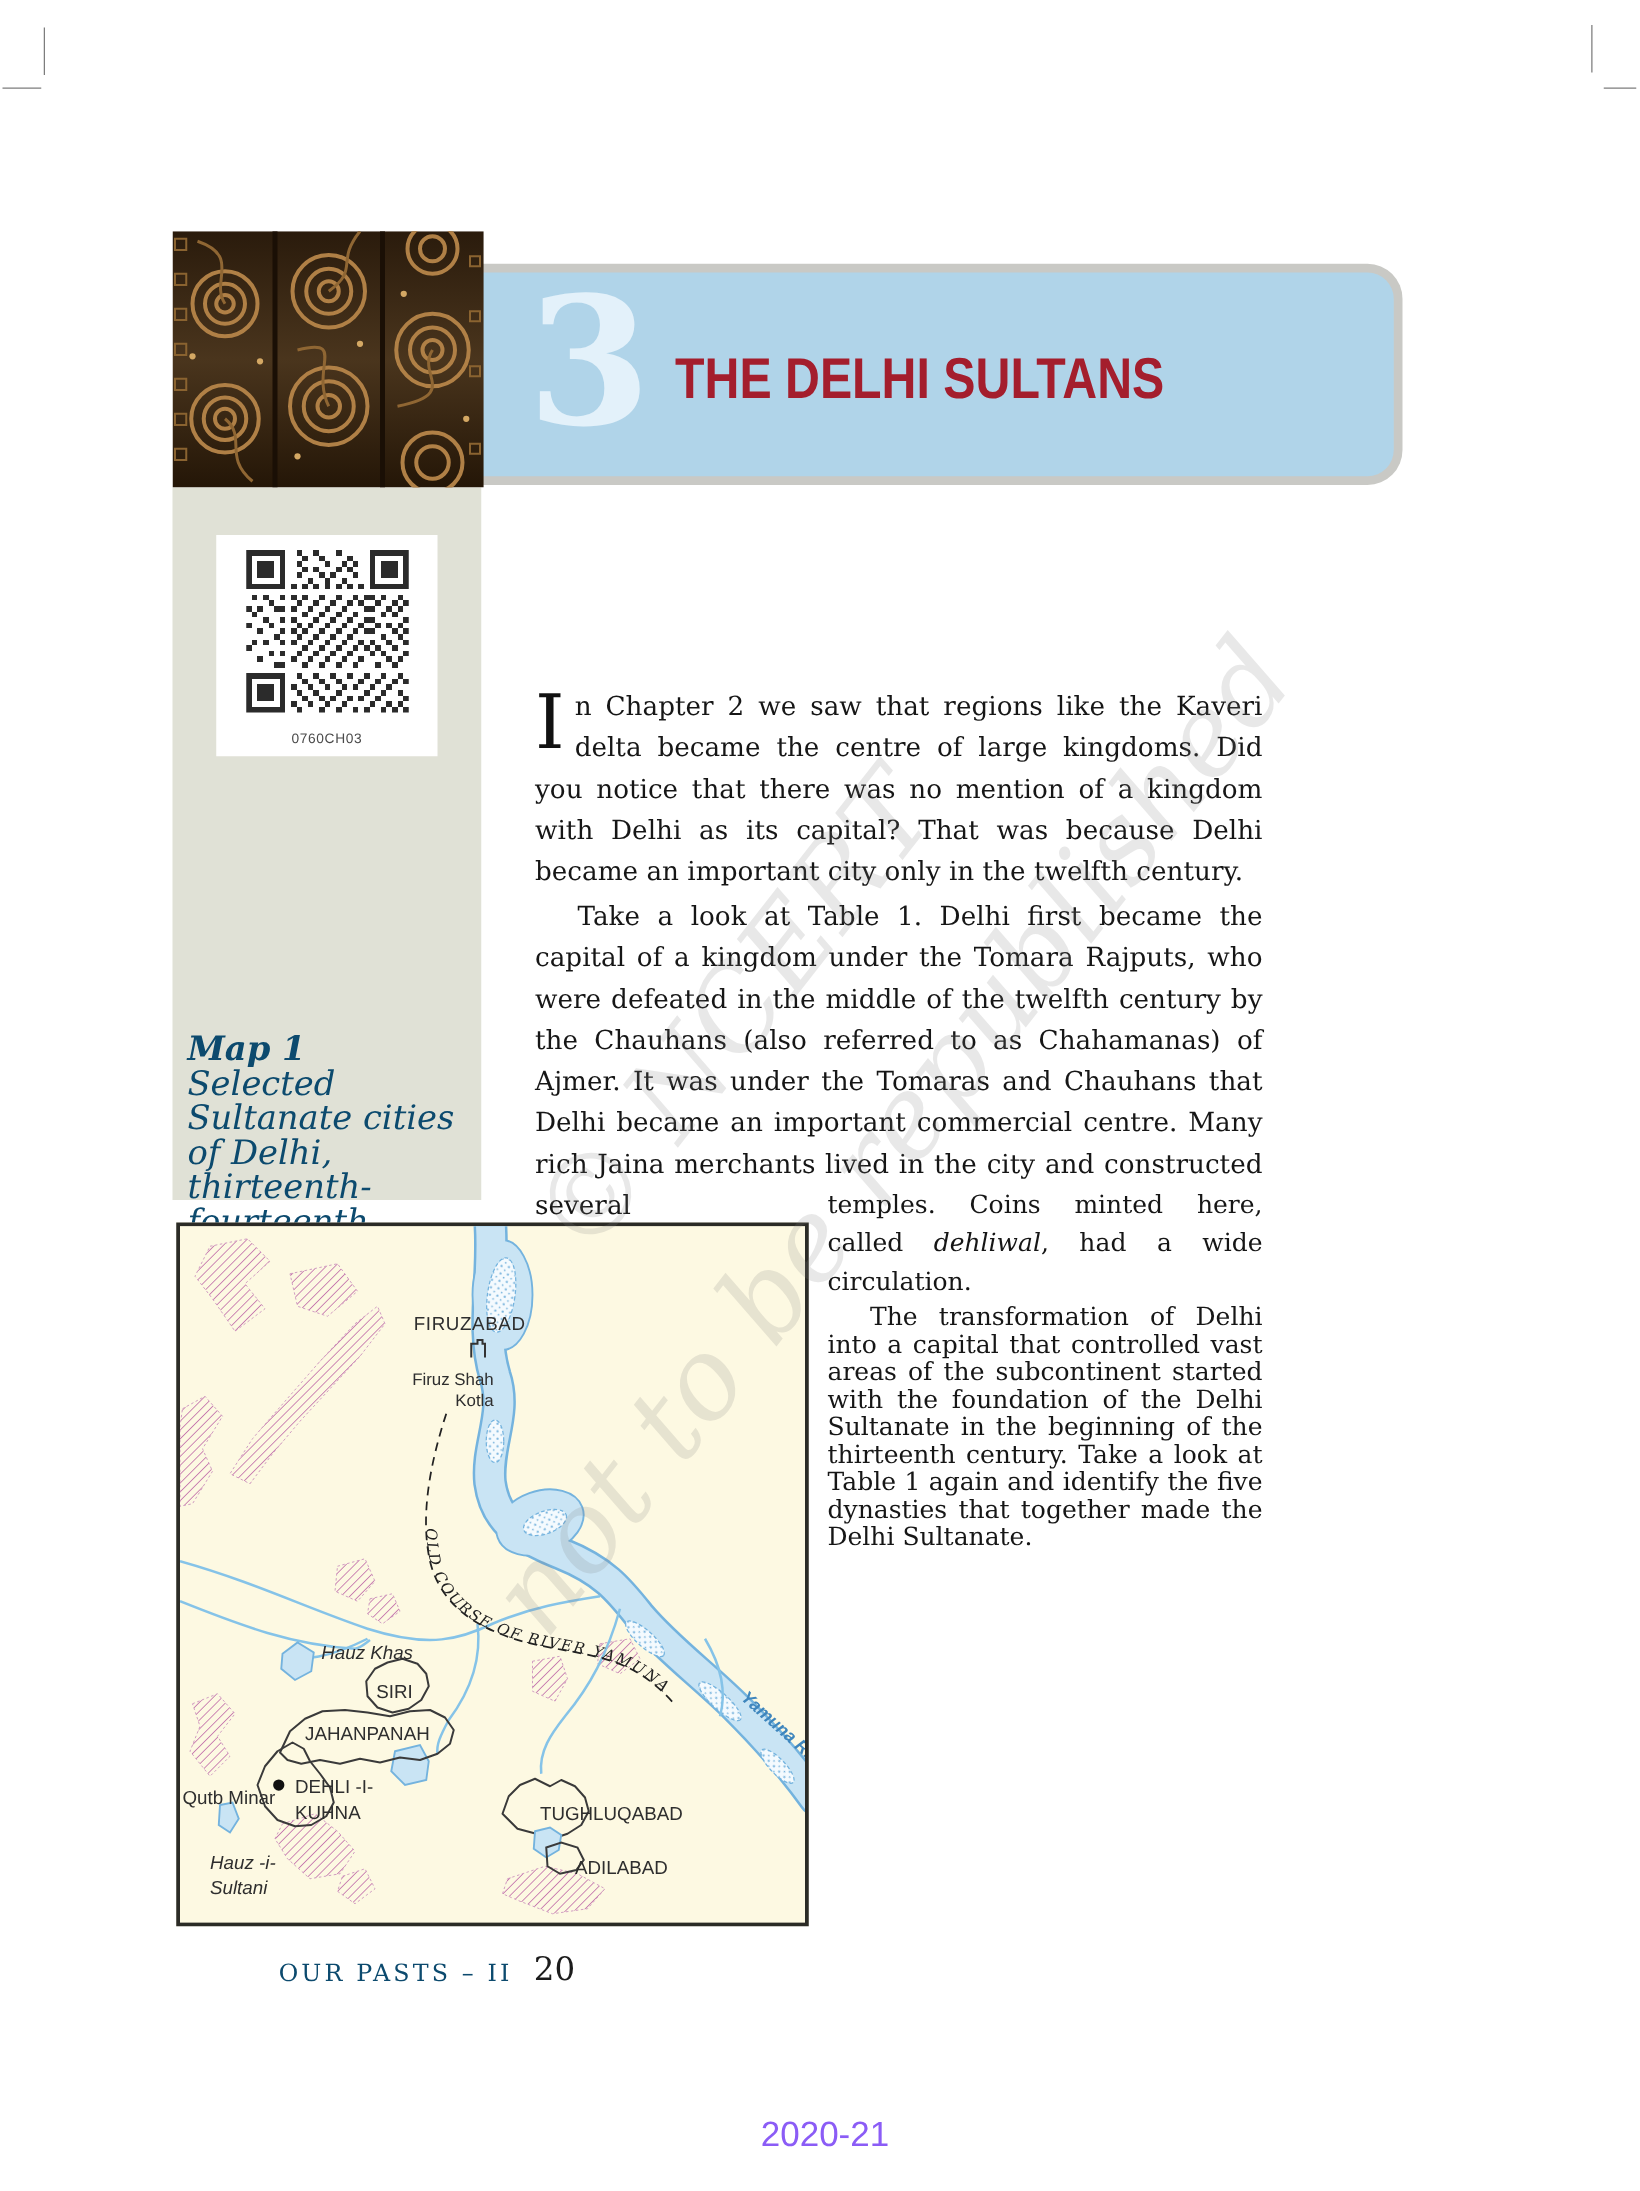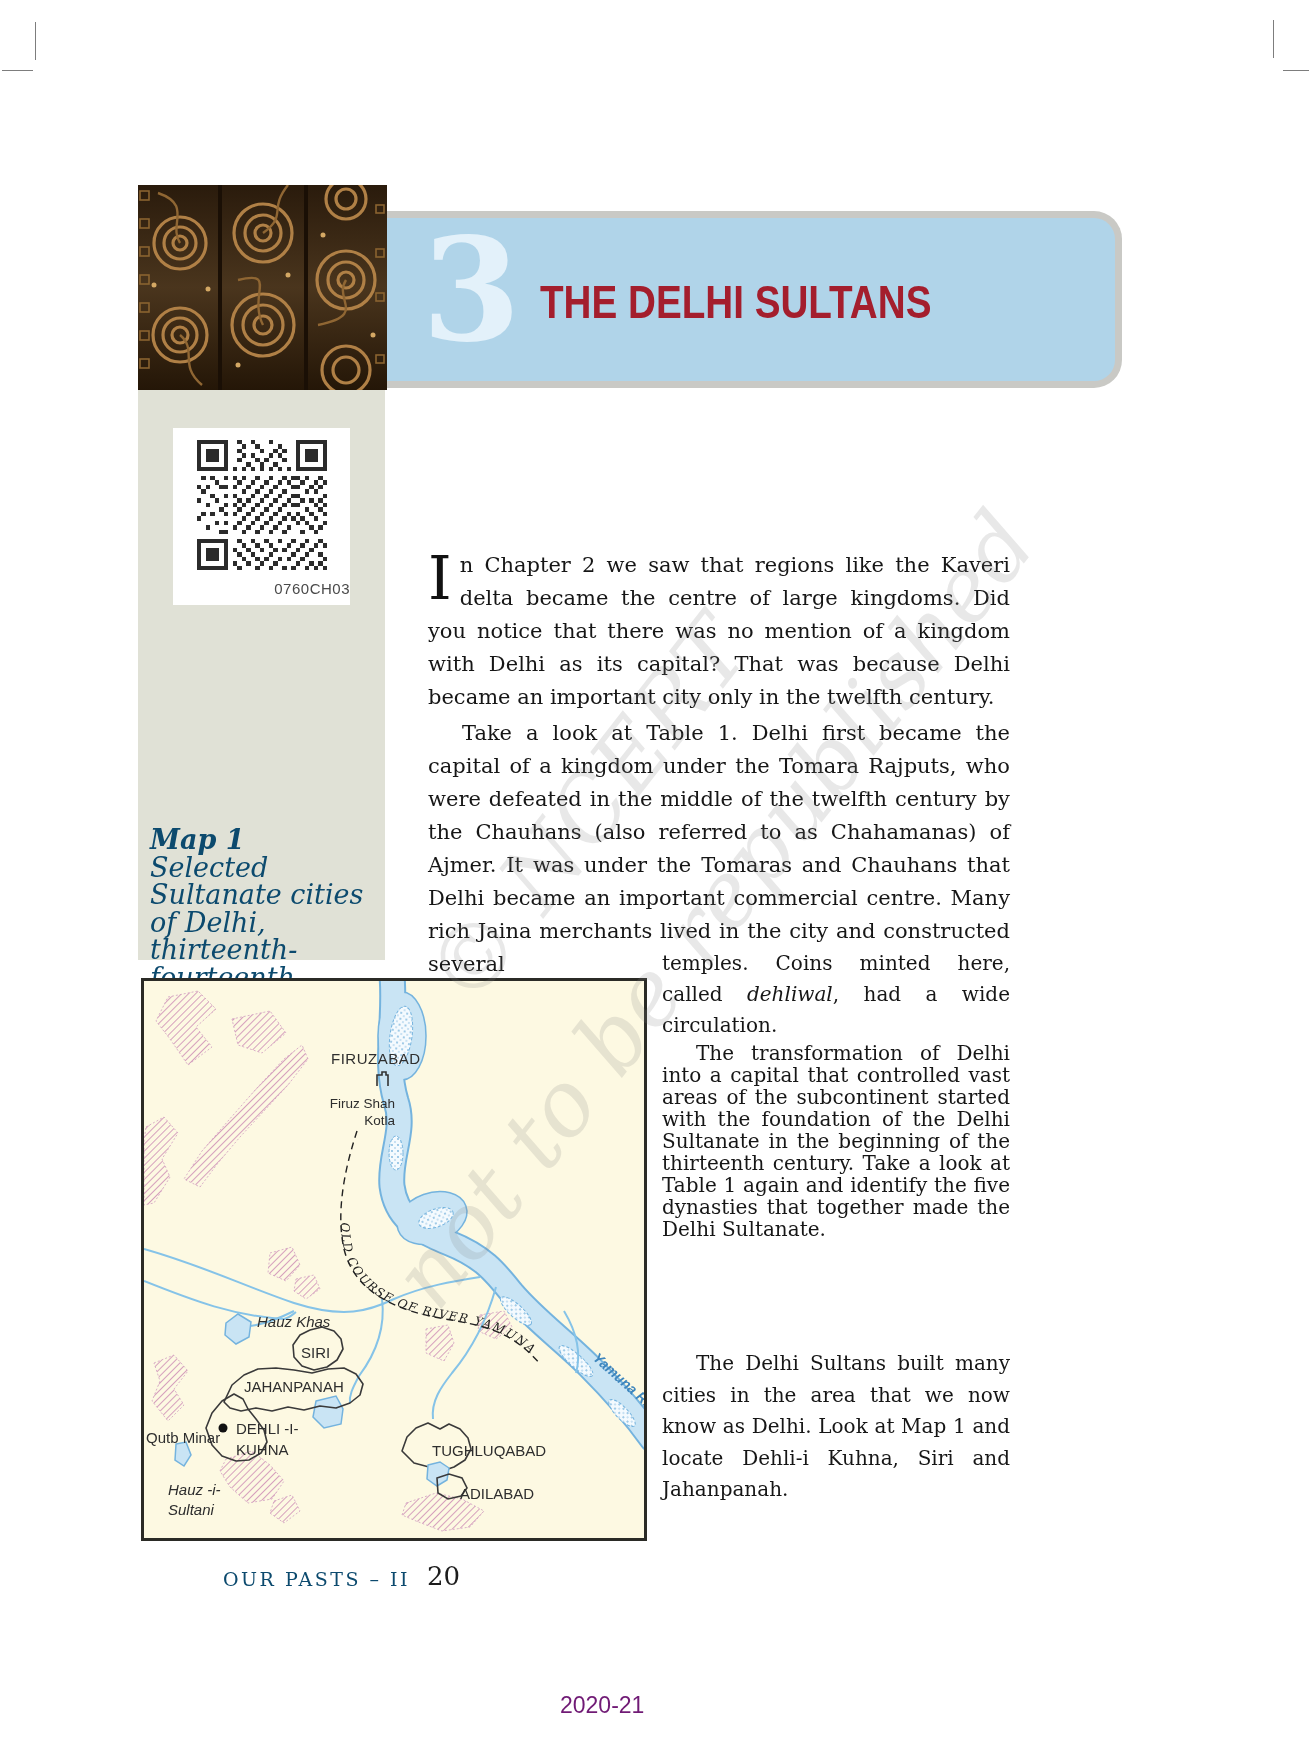--- a/index.html
+++ b/index.html
@@ -16,22 +16,22 @@
           border-radius:0 21px 21px 0;}
   #chapter-number{position:absolute;left:42px;top:4px;font-family:"DejaVu Serif",serif;
           font-weight:bold;font-size:142px;line-height:150px;color:#e3f1fa;}
   #chapter-title{position:absolute;left:160px;top:66px;font-family:"Liberation Sans",sans-serif;
           font-weight:bold;font-size:46px;line-height:50px;color:#a41e2d;letter-spacing:0px;
           transform:scaleX(0.84);transform-origin:left center;white-space:nowrap;}
   
   #sidebar{left:138px;top:390px;width:247px;height:570px;background:#e0e1d6;z-index:2;}
   #qr-card{position:absolute;left:35px;top:38px;width:177px;height:177px;background:#ffffff;}
   #qr-card svg{position:absolute;left:24px;top:12px;}
-  #qr-label{position:absolute;left:0;right:0;bottom:8px;text-align:right;
-          font-family:"Liberation Sans",sans-serif;font-size:15px;color:#4a4a4a;letter-spacing:0.5px;}
+  #qr-label{position:absolute;left:0;right:0;bottom:8px;text-align:center;
+          font-family:"Liberation Sans",sans-serif;font-size:11px;color:#4a4a4a;letter-spacing:0.5px;}
   #map-caption{position:absolute;left:12px;top:436px;width:225px;font-size:27px;line-height:27.5px;
           font-style:italic;color:#0c4a6e;}
   #map-caption .cap-title{font-weight:bold;font-style:italic;}
   
   .para{position:absolute;text-align:justify;color:#161616;}
   #para1{left:428px;top:549px;width:582px;font-size:21px;line-height:33px;}
   #dropcap{float:left;font-size:60px;line-height:54px;padding:2px 8px 0 0;color:#111;}
   #para2a{left:428px;top:717px;width:582px;font-size:21px;line-height:33px;text-indent:34px;}
   #para2b{left:662px;top:948px;width:348px;font-size:20px;line-height:31px;}
   #para3{left:662px;top:1042px;width:348px;font-size:20px;line-height:22px;text-indent:34px;}
@@ -42,22 +42,22 @@
   
   #watermark{left:150px;top:470px;width:1000px;height:780px;z-index:4;pointer-events:none;
           display:flex;flex-direction:column;align-items:center;justify-content:center;gap:55px;
           transform:rotate(-52deg);font-family:"DejaVu Serif",serif;font-style:italic;
           color:rgba(125,125,125,0.18);white-space:nowrap;}
   #watermark .wm1{font-size:90px;}
   #watermark .wm2{font-size:90px;}
   
   #footer-left{left:223px;top:1568px;font-size:19px;letter-spacing:2.5px;color:#0c4a6e;}
   #footer-page{left:427px;top:1561px;font-size:26px;color:#1c1c1c;}
-  #footer-year{left:560px;top:1692px;width:200px;
-          font-family:"Liberation Sans",sans-serif;font-size:23px;color:#701a75;}
+  #footer-year{left:560px;top:1692px;width:200px;text-align:center;
+          font-family:"Liberation Sans",sans-serif;font-size:28px;color:#8b5cf6;}
   svg text{font-family:"Liberation Sans",sans-serif;fill:#2e2e2e;}
   .maplbl{font-size:15px;}
   .maplbl-sm{font-size:13.5px;}
   .maplbl-it{font-size:15px;font-style:italic;}
   .river-lbl{font-size:14px;font-style:italic;fill:#3f86bd;font-weight:bold;}
   .oldcourse-lbl{font-family:"DejaVu Serif",serif;font-style:italic;font-size:12px;
           letter-spacing:1.5px;fill:#222;}
 </style>
 </head>
 <body>
@@ -182,21 +182,20 @@
   </div>
 
   <div id="para1" class="para">
     <span id="dropcap">I</span><span>n Chapter 2 we saw that regions like the Kaveri delta became the centre of large kingdoms. Did you notice that there was no mention of a kingdom with Delhi as its capital? That was because Delhi became an important city only in the twelfth century.</span>
   </div>
   <div id="para2a" class="para">Take a look at Table 1. Delhi first became the capital of a kingdom under the Tomara Rajputs, who were defeated in the middle of the twelfth century by the Chauhans (also referred to as Chahamanas) of Ajmer. It was under the Tomaras and Chauhans that Delhi became an important commercial centre. Many rich Jaina merchants lived in the city and constructed several</div>
   <div id="para2b" class="para">
     <span>temples. Coins minted here, called </span><i>dehliwal</i><span>, had a wide circulation.</span>
   </div>
   <div id="para3" class="para">The transformation of Delhi into a capital that controlled vast areas of the subcontinent started with the foundation of the Delhi Sultanate in the beginning of the thirteenth century. Take a look at Table 1 again and identify the five dynasties that together made the Delhi Sultanate.</div>
-  <div id="para4" class="para">The Delhi Sultans built many cities in the area that we now know as Delhi. Look at Map 1 and locate Dehli-i Kuhna, Siri and Jahanpanah.</div>
 
   <svg id="map-figure" class="abs" viewBox="0 0 500 557" xmlns="http://www.w3.org/2000/svg">
     <defs>
       <pattern id="hatch" patternUnits="userSpaceOnUse" width="5" height="5" patternTransform="rotate(45)">
         <rect width="5" height="5" fill="#fdf9e2"></rect>
         <line x1="0" y1="0" x2="0" y2="5" stroke="#c679ae" stroke-width="1.4"></line>
       </pattern>
       <pattern id="sand" patternUnits="userSpaceOnUse" width="6" height="6">
         <rect width="6" height="6" fill="#f4fafe"></rect>
         <circle cx="2" cy="2" r="0.9" fill="#79b4dd"></circle>

